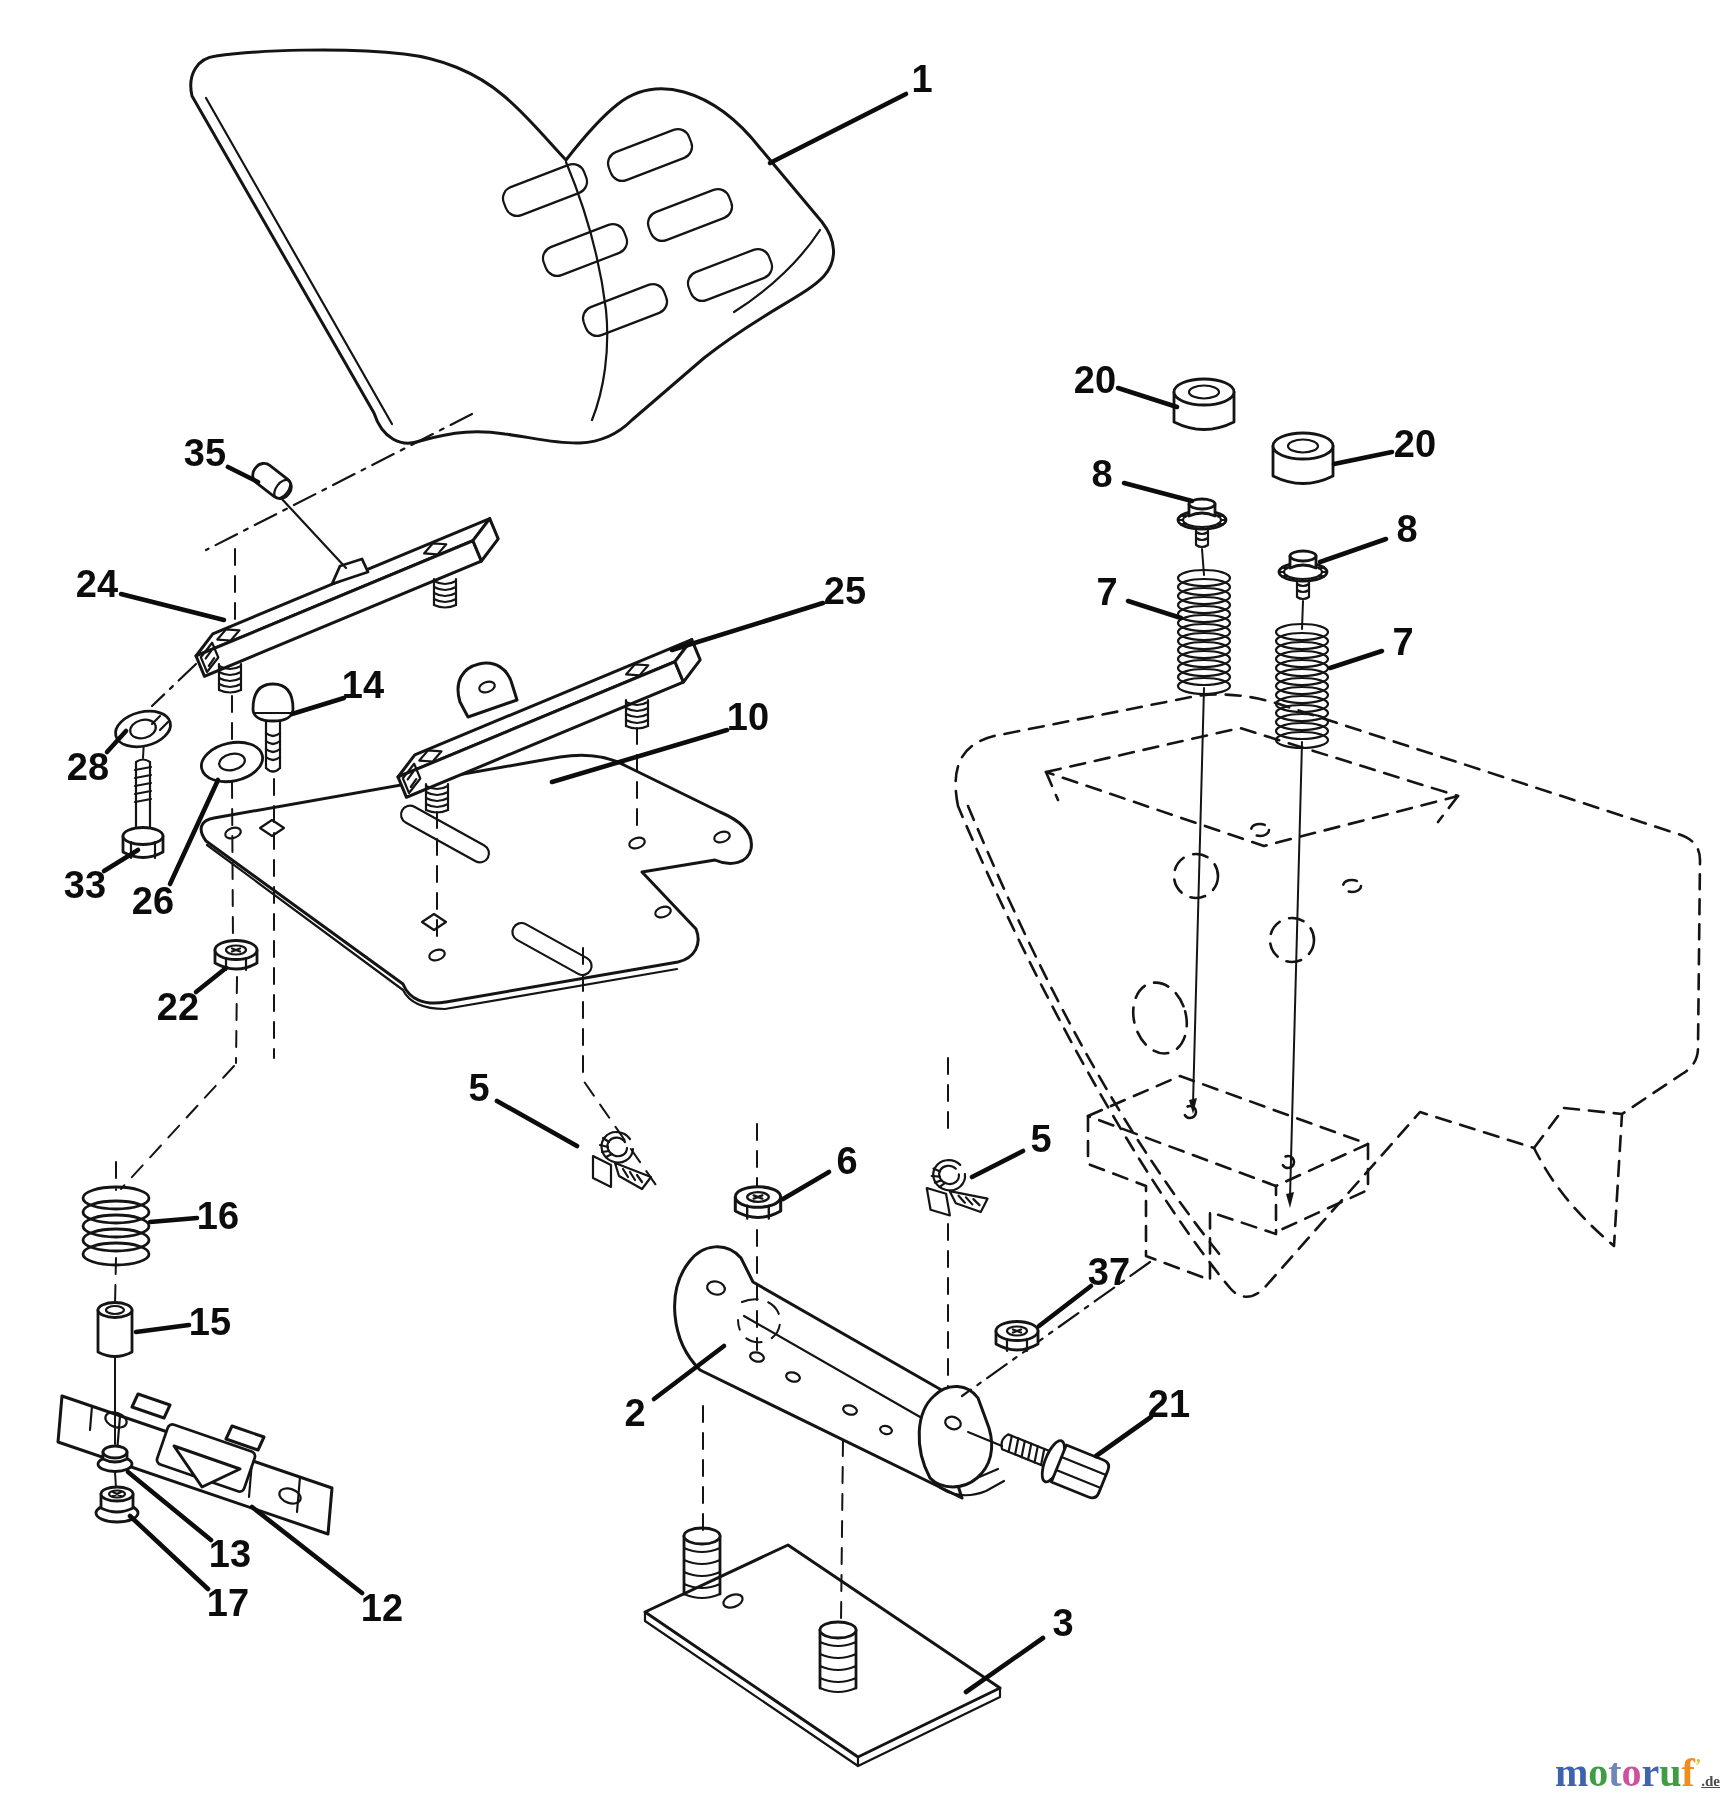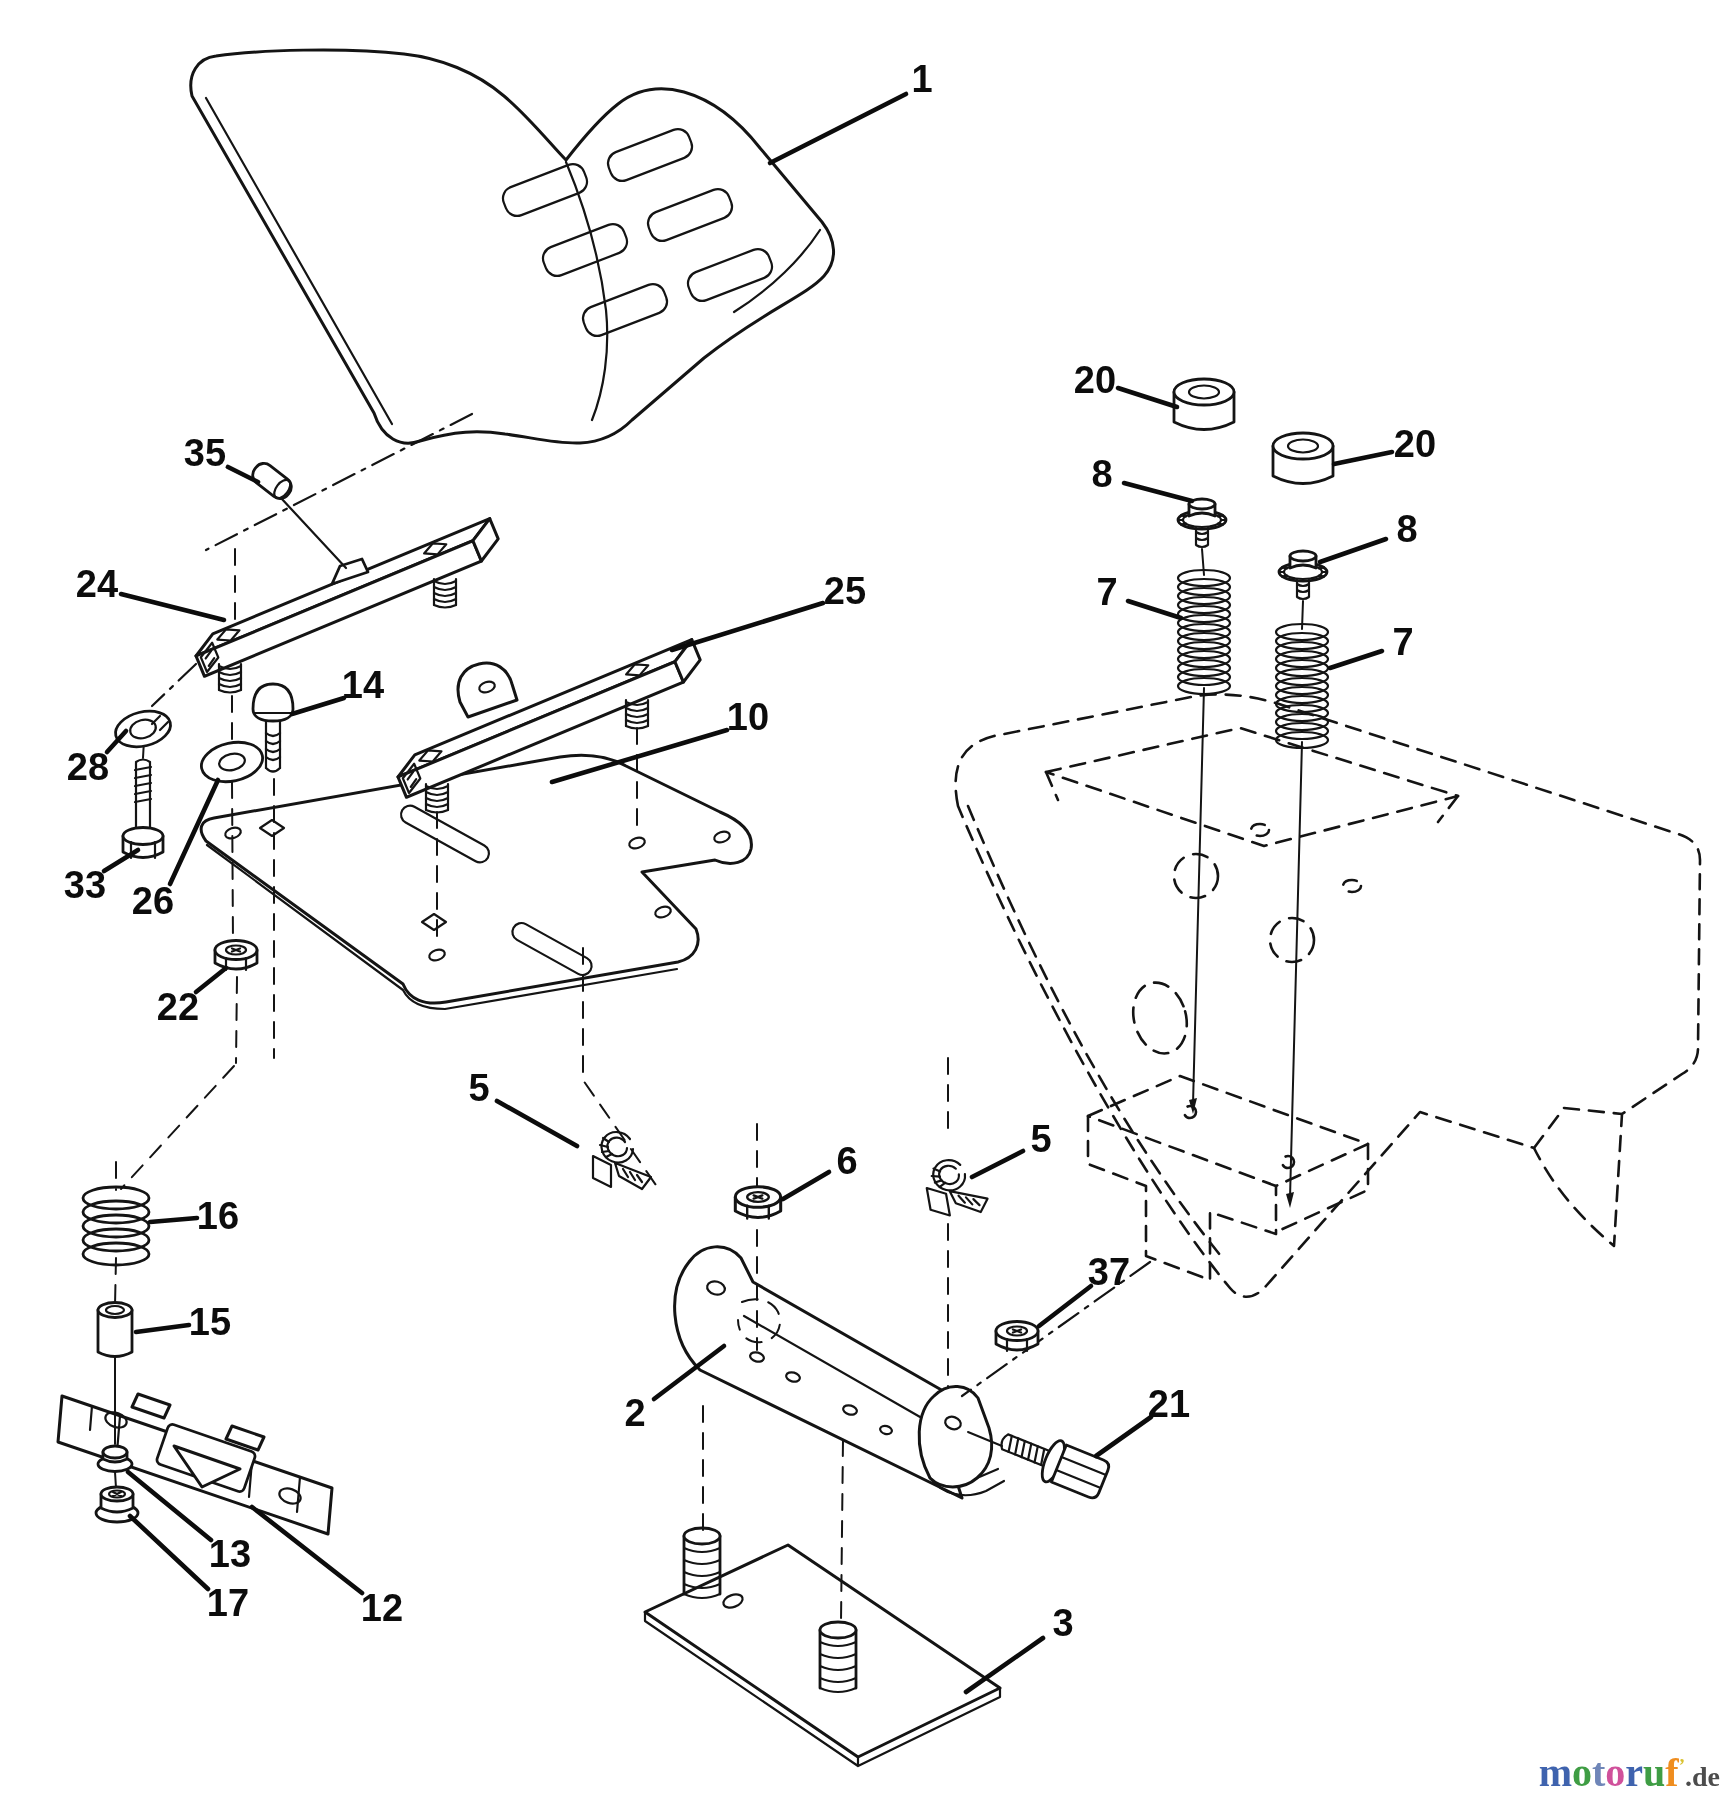--- a/index.html
+++ b/index.html
@@ -17,21 +17,21 @@
   .axis{stroke:#141414;stroke-width:2;fill:none;stroke-dasharray:16 11;}
   .ddot{stroke:#141414;stroke-width:2.2;fill:none;stroke-dasharray:24 8 4 8;}
   .tipf{fill:#141414;stroke:none;}
   .leader{stroke:#0c0c0c;stroke-width:4.6;}
   .callout{font-family:"Liberation Sans",sans-serif;font-weight:700;font-size:38px;
            fill:#0c0c0c;text-anchor:middle;}
   .wm{position:absolute;right:3px;bottom:7px;font-family:"Liberation Serif",serif;
       font-weight:700;line-height:1;white-space:nowrap;}
   .wm-letter{font-size:40px;}
   .wm-tick{font-size:19px;vertical-align:14px;}
-  .wm-suffix{font-size:28px;}
+  .wm-suffix{font-size:15px;text-decoration:underline;}
 </style>
 </head>
 <body>
 
 <div class="stage">
 <svg width="1723" height="1800" viewBox="0 0 1723 1800">
 
   <defs>
     <g id="rail">
       <path class="p3" d="M 0,0 L 24,-14 L 324,-14 L 300,0 Z"></path>

